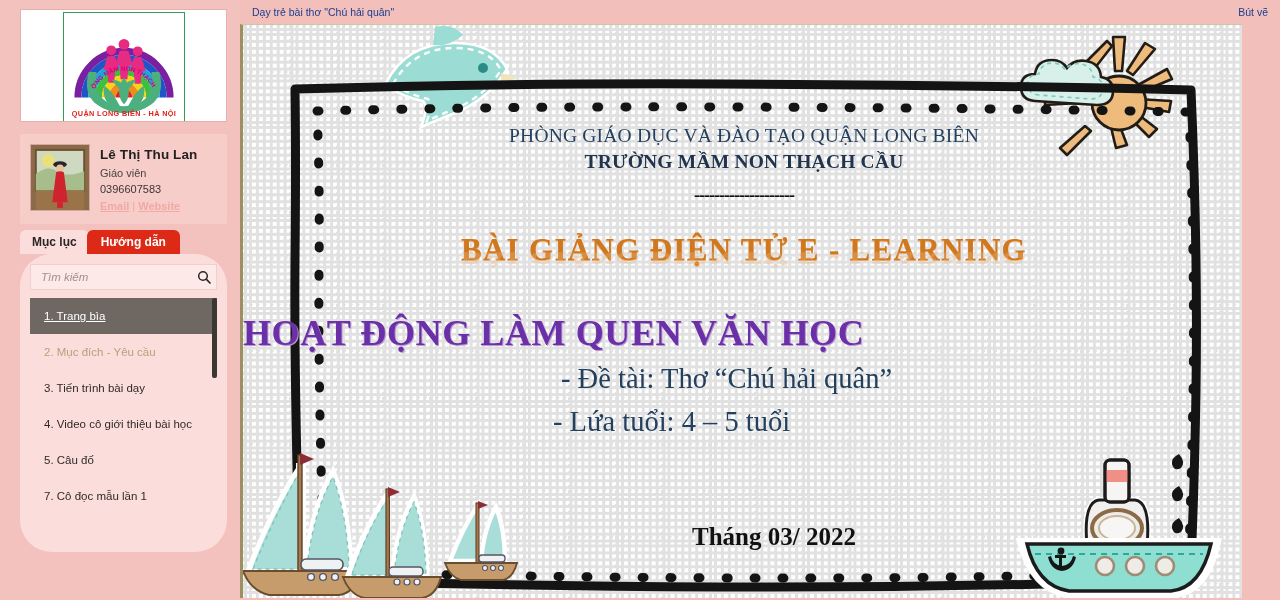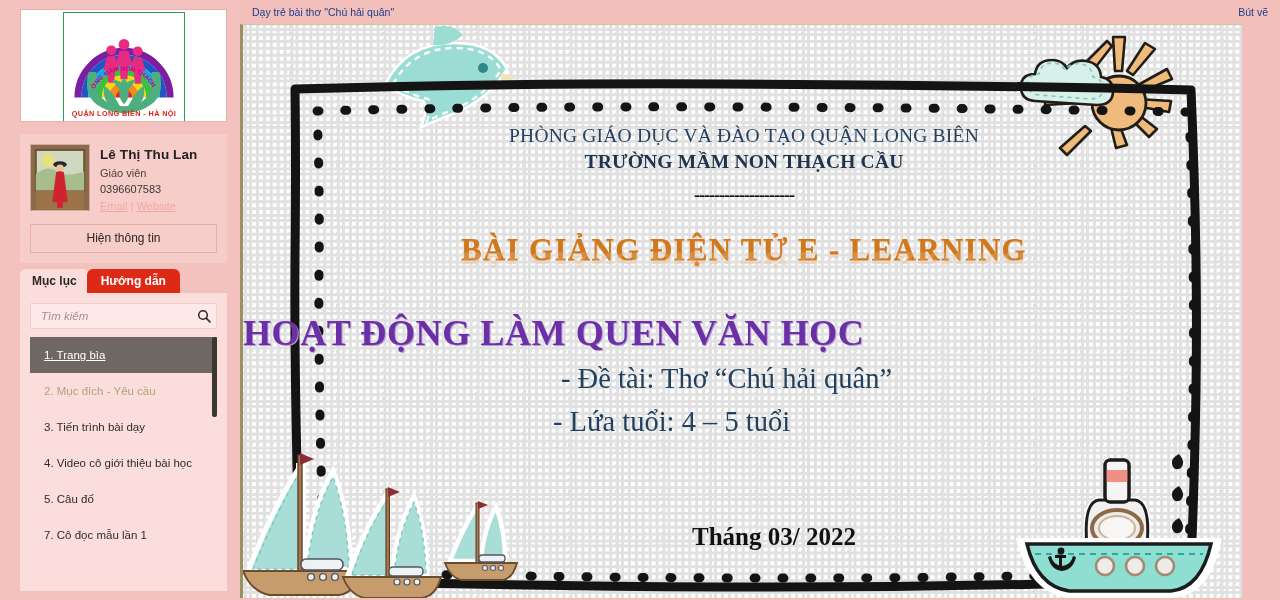--- a/index.html
+++ b/index.html
@@ -56,21 +56,21 @@
     overflow: hidden;
     background: #8b6a4a;
     position: relative;
   }
   .avatar svg { display:block; width:100%; height:100%; }
   .profile-meta { padding-top: 2px; }
   .p-name { font-size: 13.5px; font-weight: bold; color: #222; line-height: 17px; letter-spacing: .1px; }
   .p-role { font-size: 11px; color: #4a4340; line-height: 16px; margin-top: 2px; }
   .p-phone { font-size: 11px; color: #3b3633; line-height: 16px; }
   .p-links { font-size: 11px; color: #f0a9a3; line-height: 16px; margin-top: 1px; }
-  .p-links a { color: #f0a9a3; text-decoration: underline; }
+  .p-links a { color: #f0a9a3; text-decoration: underline; font-weight: bold; }
   .p-links .sep { text-decoration: none; color:#f0a9a3; padding: 0 3px; }
 
   .show-info-btn {
     margin-top: 10px;
     display: block; width: 100%;
     background: #f7cdca;
     border: 1px solid #e3b1ad;
     color: #2b2623;
     font-size: 12px;
     padding: 6px 0 7px;
@@ -97,20 +97,21 @@
   .tab.alt { background: #dd2a17; color: #ffffff; margin-left: -2px; padding: 5px 14px 5px; }
 
   .toc-panel {
     margin-left: 20px;
     margin-right: 13px;
     background: #fbdedc;
     height: 298px;
     position: relative;
     padding: 10px 10px 8px 10px;
     overflow: hidden;
+    border-radius: 32px;
   }
   .search-row {
     height: 26px;
     background: #fde9e7;
     border: 1px solid #f2cfcc;
     display: flex; align-items: center;
     padding: 0 8px 0 10px;
     position: relative;
   }
   .search-input {
@@ -371,21 +372,20 @@
         </div>
         <div class="profile-meta">
           <div class="p-name">Lê Thị Thu Lan</div>
           <div class="p-role">Giáo viên</div>
           <div class="p-phone">0396607583</div>
           <div class="p-links">
             <a href="#">Email</a><span class="sep">|</span><a href="#">Website</a>
           </div>
         </div>
       </div>
-      <button class="show-info-btn">Hiện thông tin</button>
     </div>
 
     <div class="tabs">
       <div class="tab active">Mục lục</div>
       <div class="tab alt">Hướng dẫn</div>
     </div>
 
     <div class="toc-panel">
       <div class="search-row">
         <input class="search-input" type="text" placeholder="Tìm kiếm" style="">

